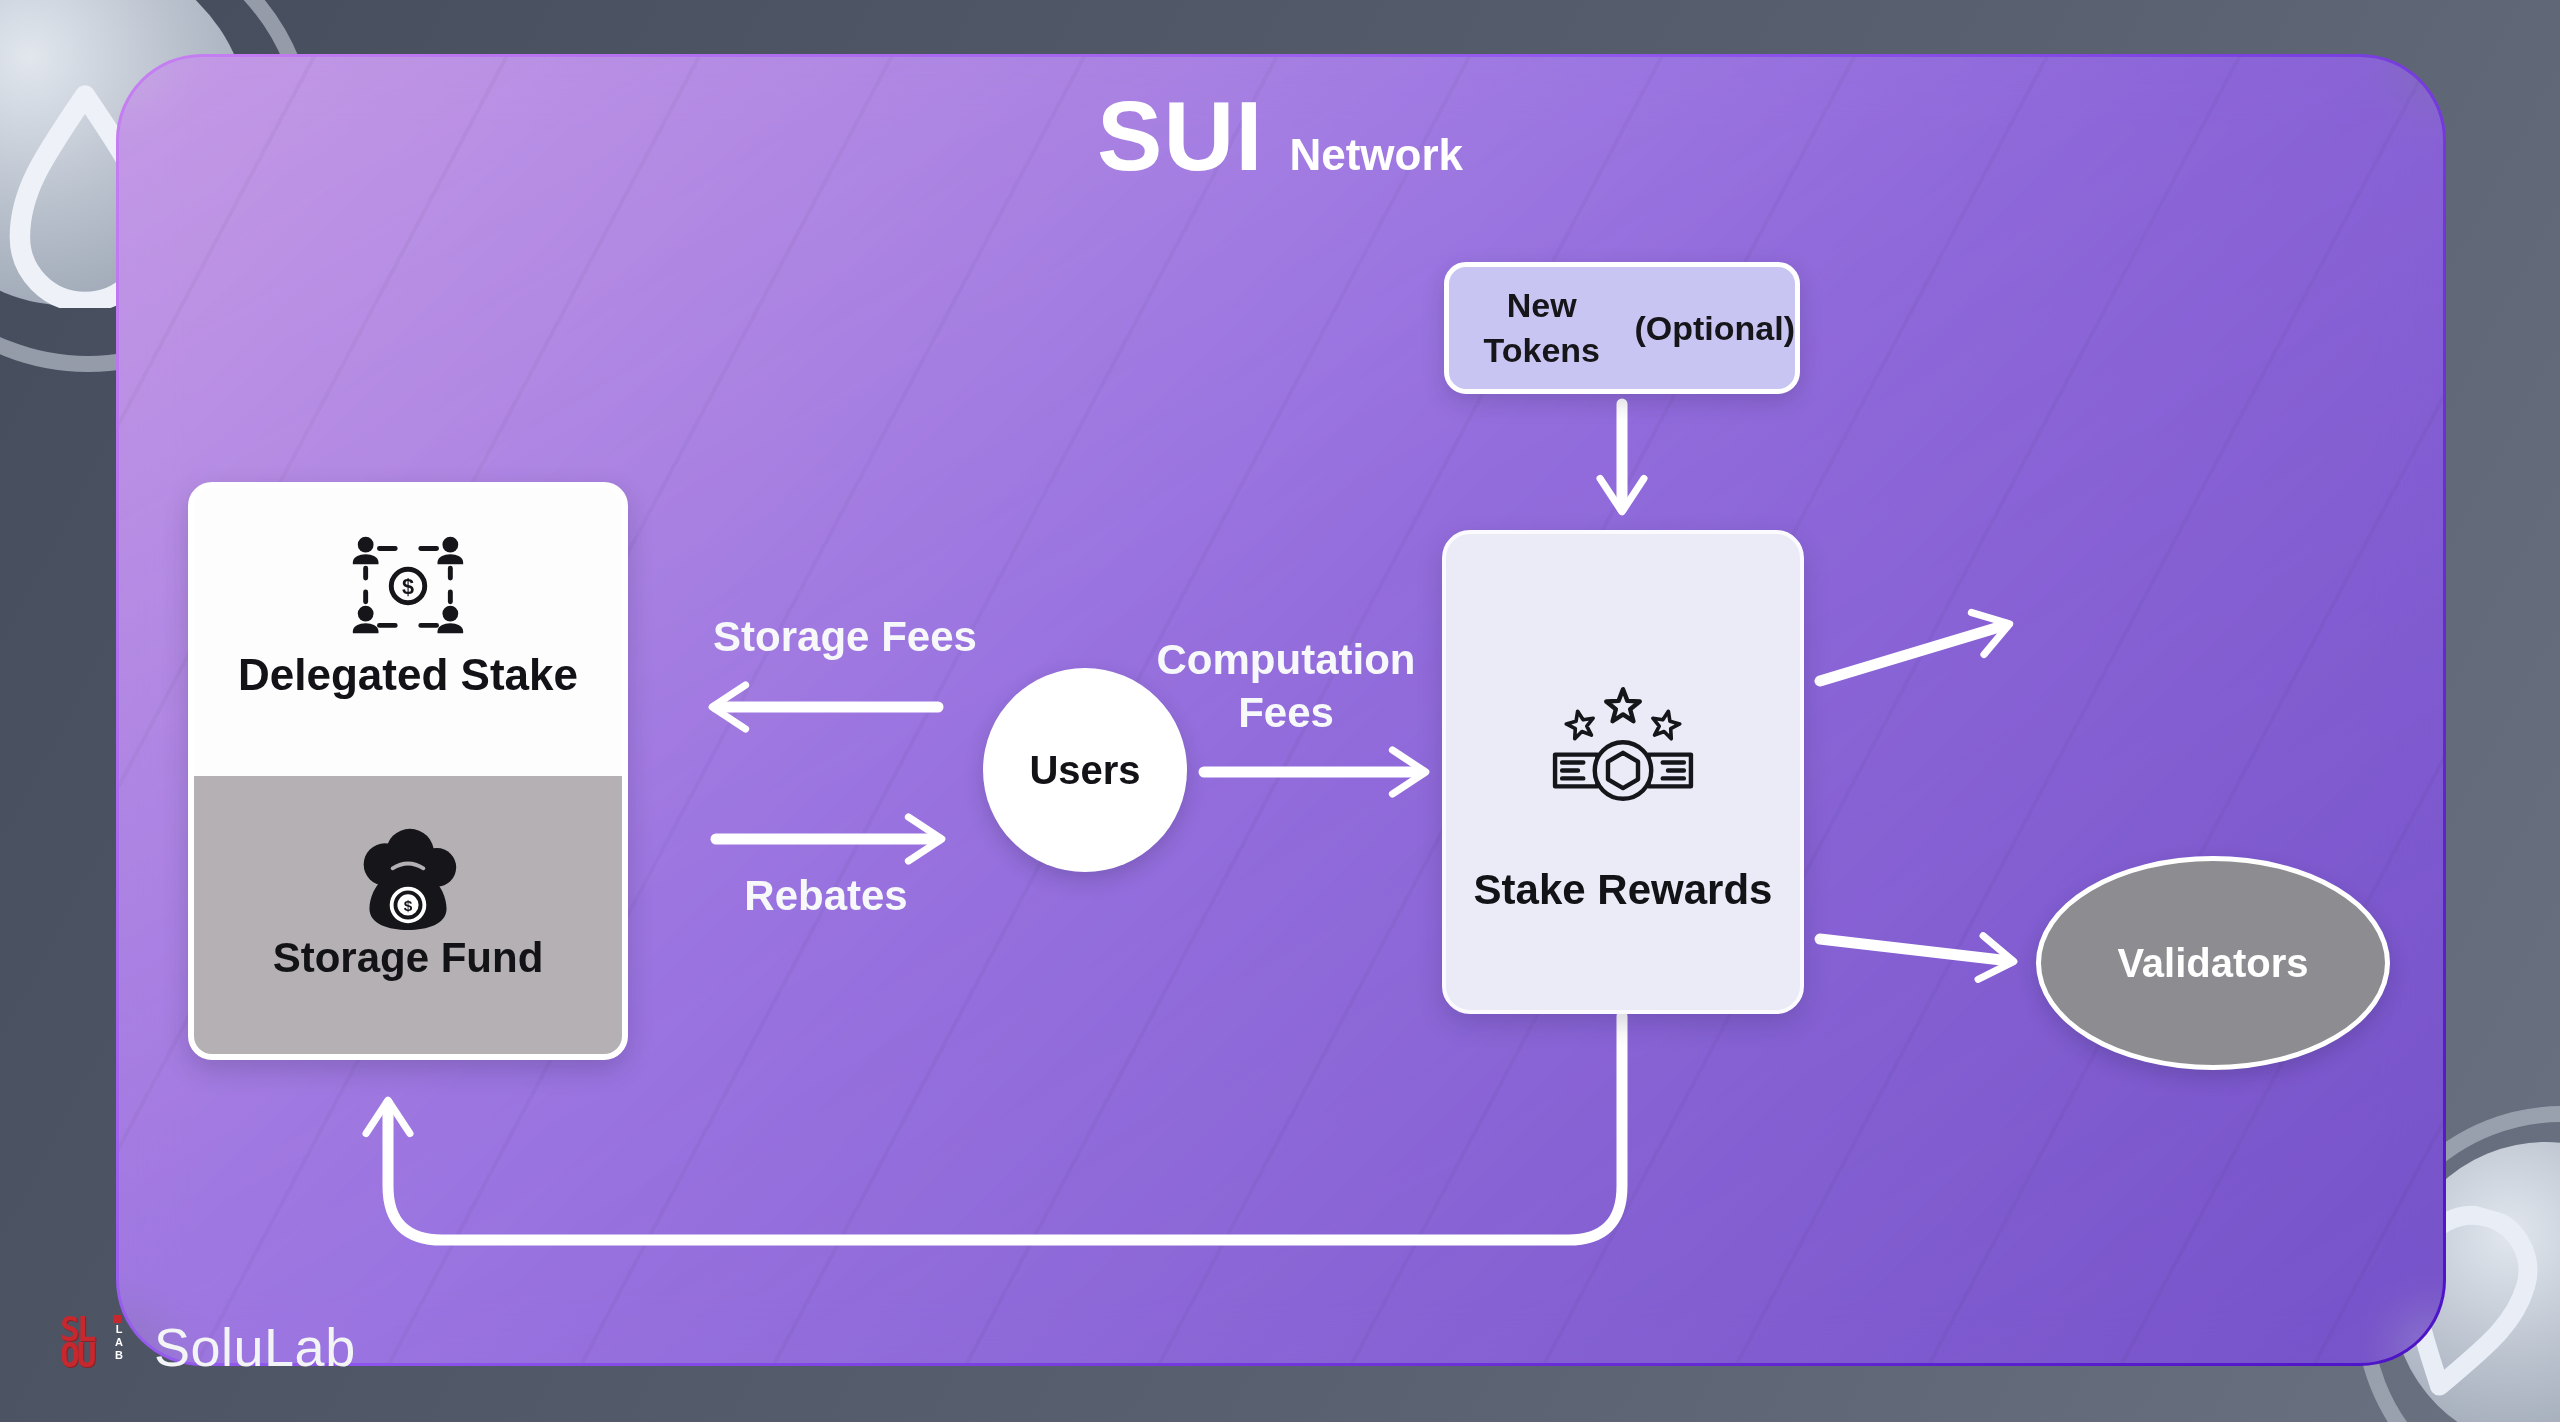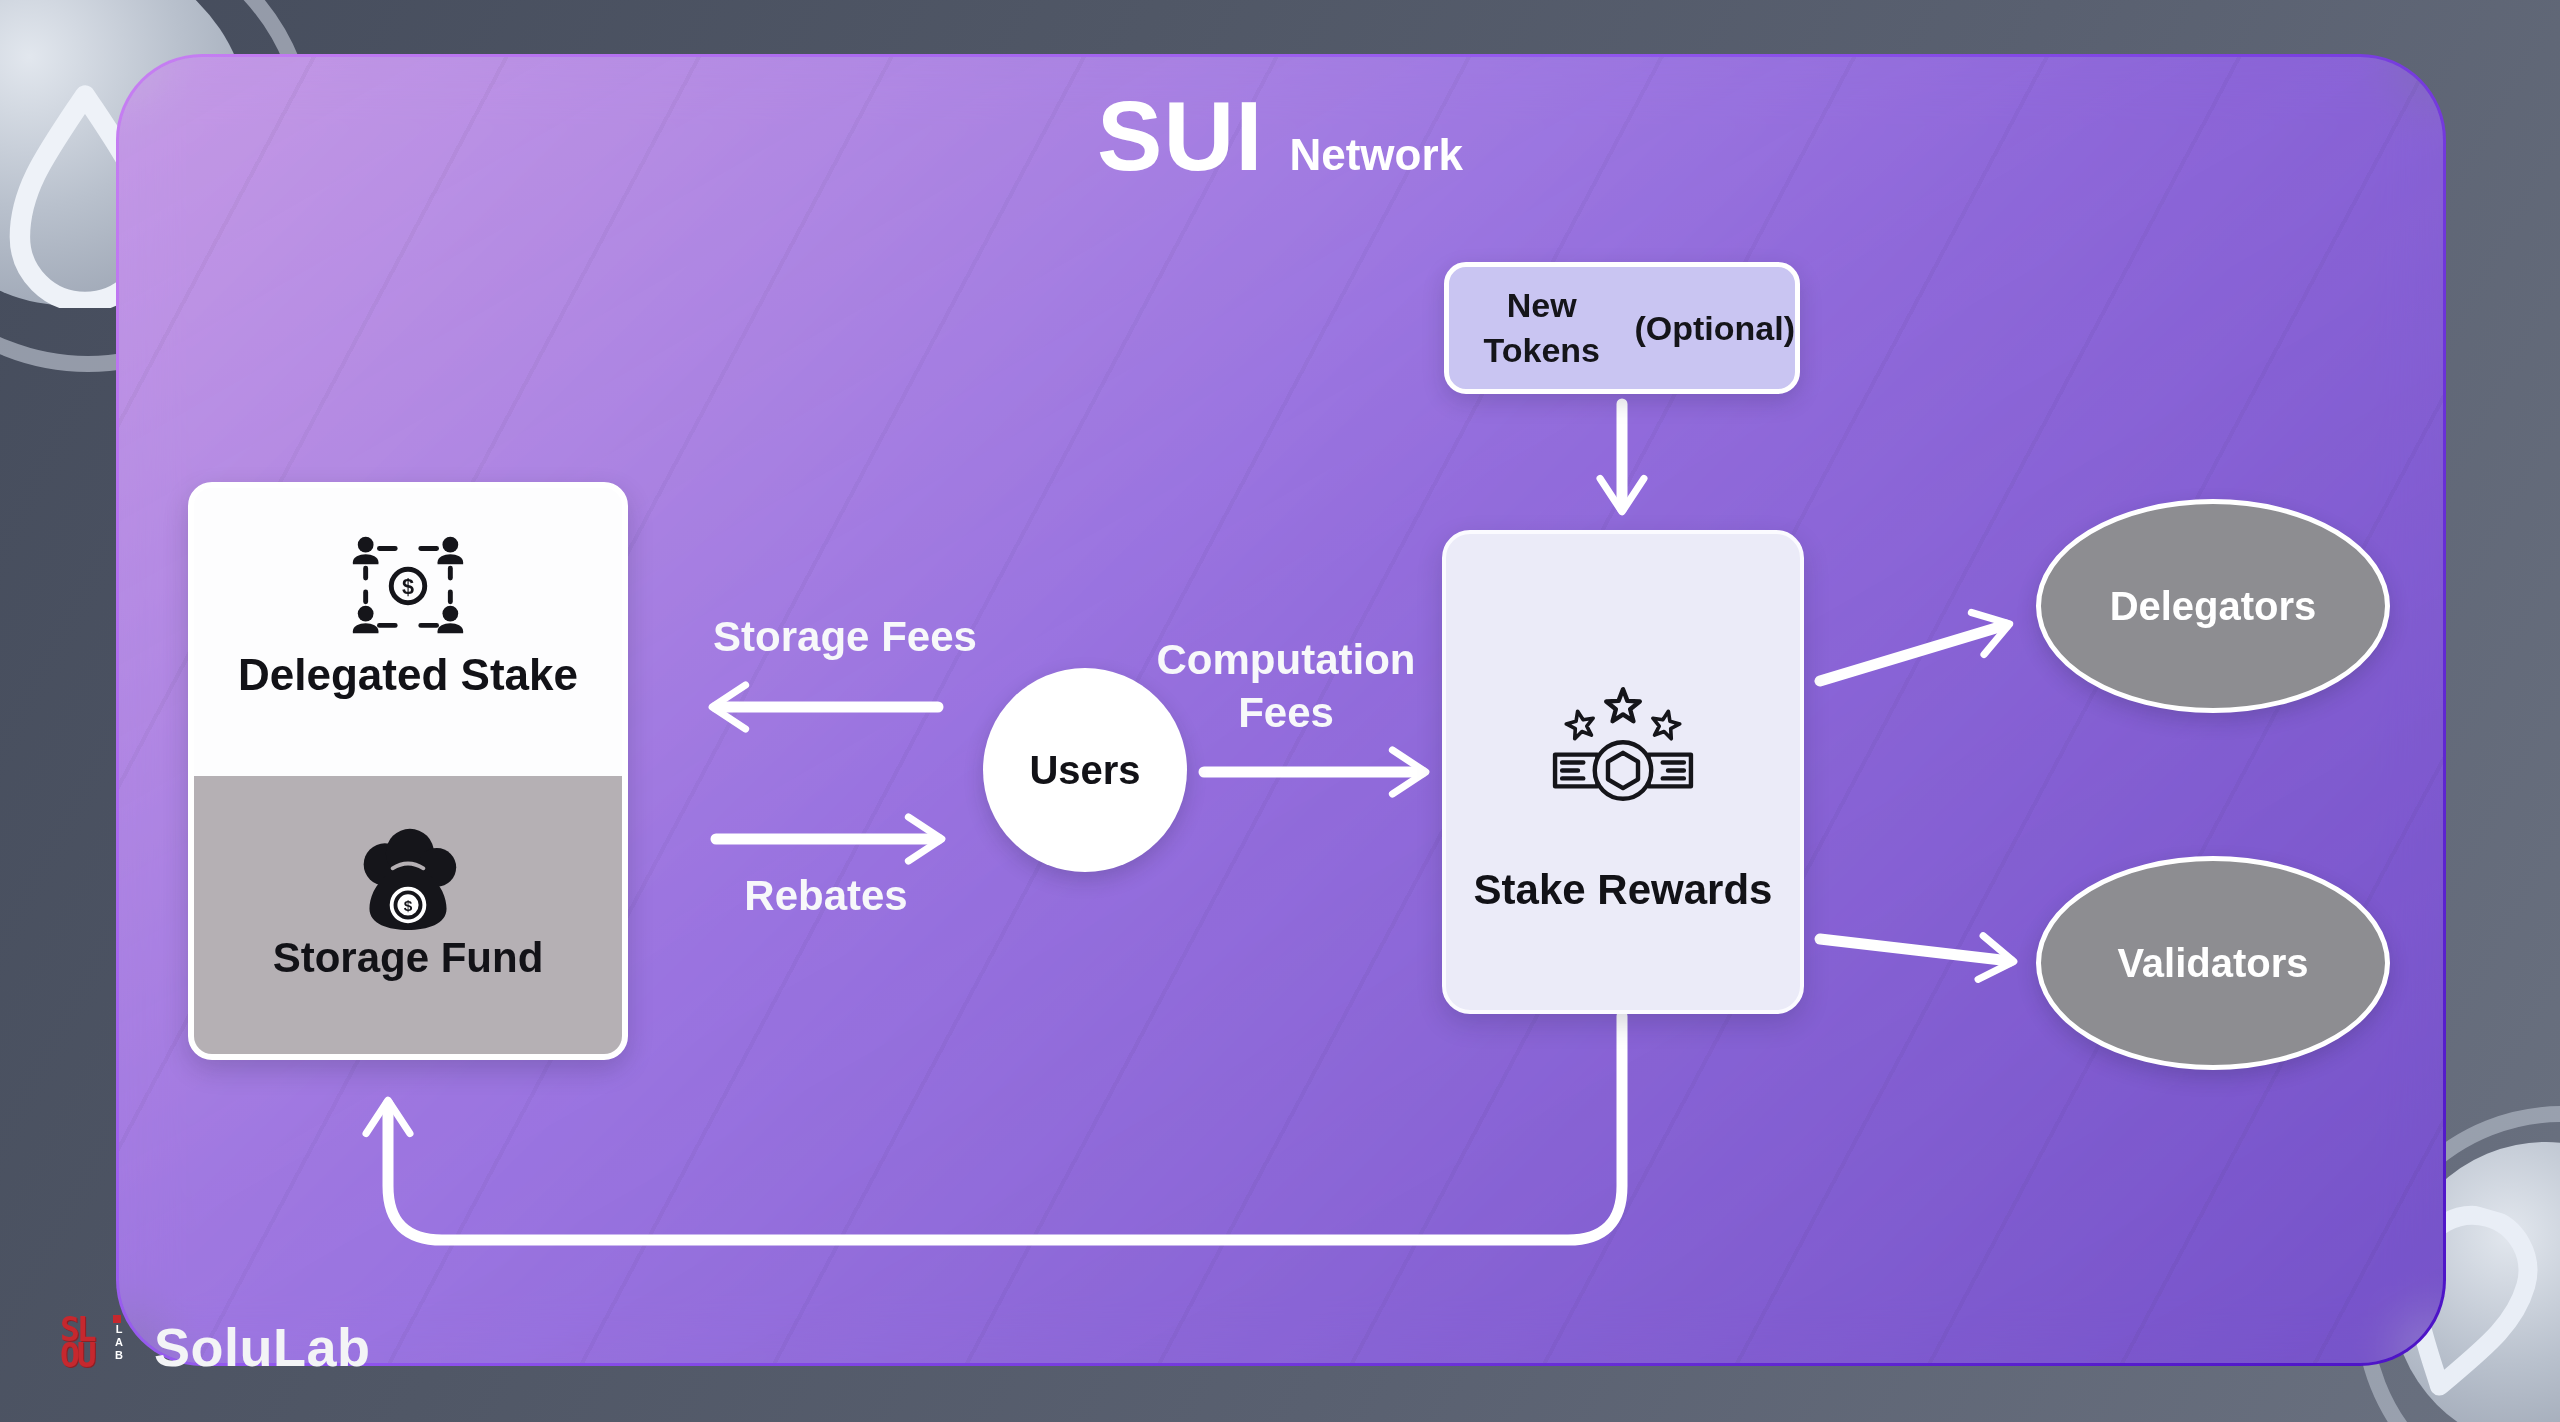--- a/index.html
+++ b/index.html
@@ -87,21 +87,21 @@
   .pixel-logo .px{
     font-family:"DejaVu Sans Mono", monospace;font-weight:700;color:#c6282e;
     font-size:33px;line-height:26px;letter-spacing:-3px;
     text-shadow:1px 1px 0 #8e1f24;
   }
   .pixel-logo .side{
     position:absolute;left:52px;top:6px;writing-mode:vertical-rl;text-orientation:upright;
     font-size:11px;font-weight:700;color:#ffffff;letter-spacing:1px;line-height:14px;
   }
   .pixel-logo .side-dot{position:absolute;left:53px;top:-2px;width:8px;height:8px;background:#c6282e;}
-  .brand-name{color:#f3f4f6;font-size:54px;font-weight:700;letter-spacing:0.5px;}
+  .brand-name{color:#f3f4f6;font-size:54px;font-weight:400;letter-spacing:0.5px;}
 </style>
 </head>
 <body>
 
 <div class="scene">
 
   <div class="badge-ring" style="left:-140px;top:-84px;width:424px;height:424px;"></div>
   <div class="badge-circle" style="left:-106px;top:-50px;width:356px;height:356px;"></div>
   <svg class="badge-drop" style="left:-8px;top:84px;" width="186" height="224" viewBox="0 0 200 240">
     <path d="M100 12 C140 72 170 112 170 164 A70 70 0 1 1 30 164 C30 112 60 72 100 12 Z" fill="none" stroke="#eef2f8" stroke-width="22" stroke-linejoin="round"></path>
@@ -201,23 +201,20 @@
         </g>
       </svg>
       <div class="lbl node-label">Storage Fund</div>
     </div>
   </div>
 
   <div class="circle-users">
     <span class="node-label">Users</span>
   </div>
 
-  <div class="ellipse delegators">
-    <span>Delegators</span>
-  </div>
   <div class="ellipse validators">
     <span>Validators</span>
   </div>
 
   <div class="edge-label" style="left:845px;top:637px;">Storage Fees</div>
   <div class="edge-label" style="left:1286px;top:660px;">Computation</div>
   <div class="edge-label" style="left:1286px;top:713px;">Fees</div>
   <div class="edge-label" style="left:826px;top:896px;">Rebates</div>
 
   <div class="brandmark">

